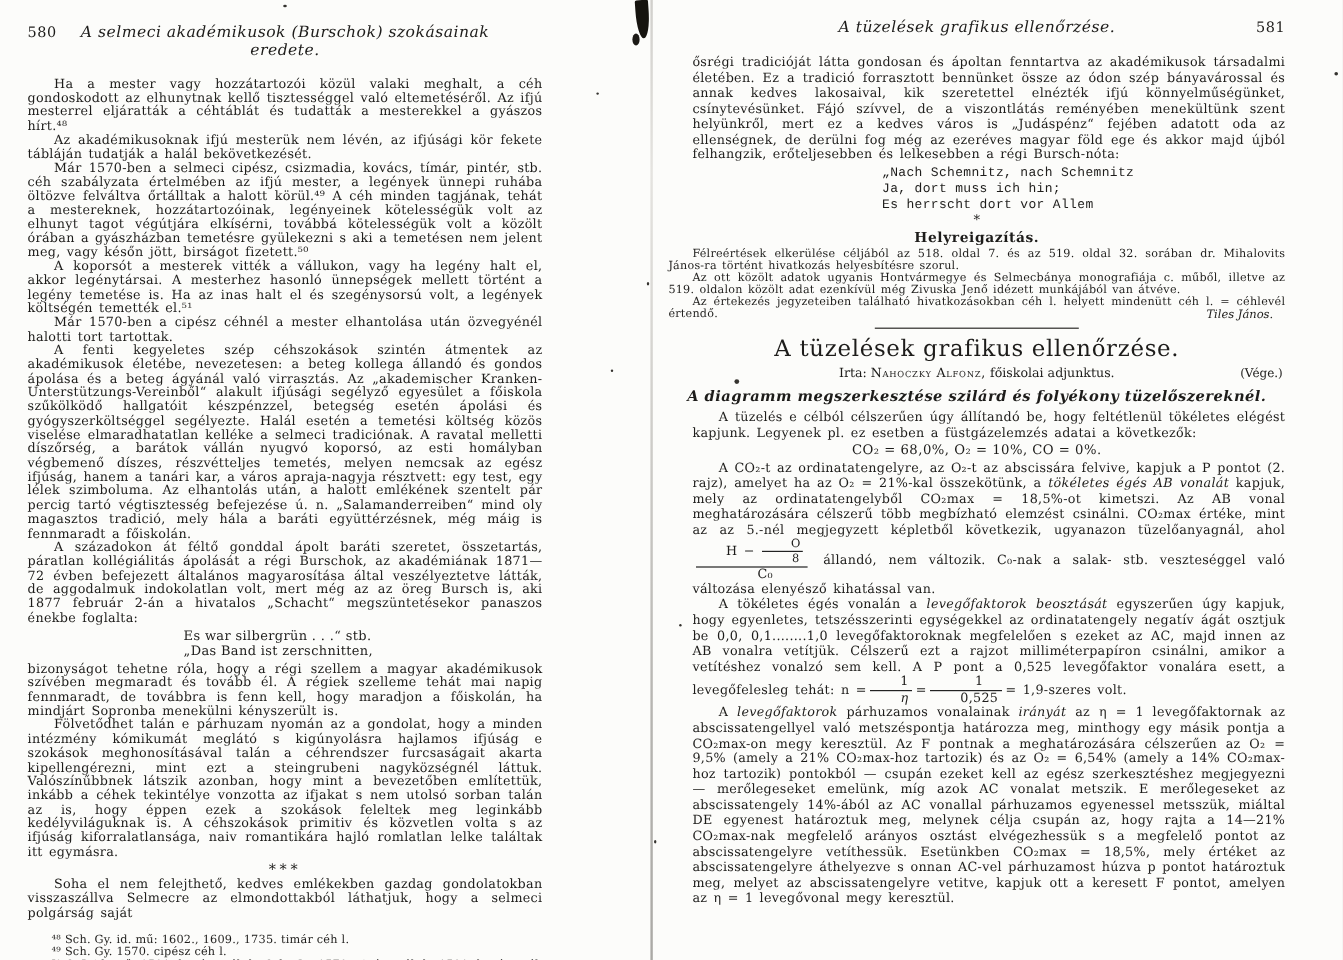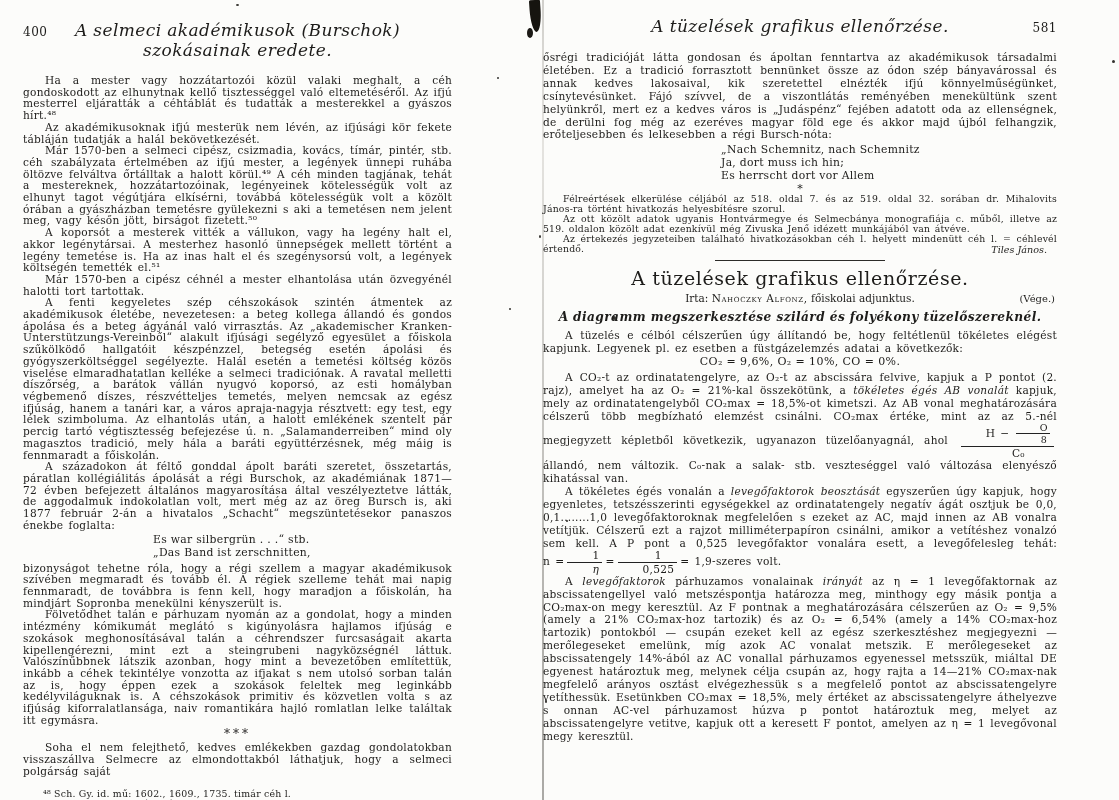--- a/index.html
+++ b/index.html
@@ -9,32 +9,32 @@
   .fold{position:absolute;left:542px;top:0;width:2px;height:800px;
         background:linear-gradient(180deg,#b9b7b2 0%,#d8d6d1 18%,#b5b3ae 45%,#8f8d88 75%,#7e7c77 100%);
         opacity:.65;}
   .blob{position:absolute;left:530px;top:0;width:11px;height:32px;background:#16140f;
         border-radius:2px 2px 70% 70%/2px 2px 100% 100%;transform:rotate(-4deg);}
   .blob2{position:absolute;left:527px;top:28px;width:6px;height:10px;background:#1c1a16;border-radius:50%;}
   .speck{position:absolute;background:#35332f;border-radius:50%;}
   
   .page{position:absolute;top:20px;}
   .page.left{left:23px;width:429px;}
-  .page.right{left:543px;top:16px;width:514px;}
+  .page.right{left:557px;top:16px;width:514px;}
   .runhead{display:flex;align-items:baseline;margin-bottom:15px;}
   .pageno{width:40px;font-size:12px;letter-spacing:.5px;}
-  .runtitle{flex:1;text-align:center;font-style:italic;font-size:17px;letter-spacing:.4px;}
+  .runtitle{flex:1;text-align:center;font-style:italic;font-size:13px;letter-spacing:.4px;}
   .page.right .pageno{text-align:right;}
   
   p.body{margin:0;font-size:10.6px;line-height:11.7px;text-align:justify;
          letter-spacing:.25px;word-spacing:1.6px;}
-  .page.right p.body{line-height:12.9px;}
+  .page.right p.body{line-height:12.9px;margin-left:20px;}
   p.body.ind{text-indent:22px;}
   .verse{font-size:10.8px;line-height:12.6px;margin:3px 0 3px 130px;letter-spacing:.3px;}
-  .page.right .verse{margin:3px 0 2px 178px;}
+  .page.right .verse{margin:3px 0 2px 178px;font-family:Liberation Mono, monospace;}
   .star{text-align:center;font-size:11px;line-height:9px;margin:1px 0;}
   .asterism{text-align:center;font-size:12px;letter-spacing:3px;line-height:13px;margin:2px 0 1px;}
   
   h3.corr{margin:3px 0 2px;font-size:11.5px;text-align:center;letter-spacing:.5px;}
   p.small{margin:0;font-size:9.3px;line-height:9.9px;text-align:justify;letter-spacing:.2px;word-spacing:1.2px;}
   p.small.ind{text-indent:20px;}
   .sigrow{font-size:9.6px;font-style:italic;text-align:right;margin-top:-9.9px;padding-right:10px;}
   .rule{width:170px;border-top:1.2px solid #2c2b28;margin:5px auto 6px;}
   
   h1.title{margin:0 0 3px;font-size:19px;font-weight:normal;text-align:center;letter-spacing:.6px;}
@@ -68,21 +68,21 @@
   <div class="speck" style="left:566px;top:520px;width:2px;height:2px;"></div>
   <div class="speck" style="left:539px;top:235px;width:2px;height:3px;"></div>
   <div class="speck" style="left:509px;top:308px;width:2px;height:2px;"></div>
   <div class="speck" style="left:497px;top:77px;width:2px;height:2px;"></div>
   <div class="speck" style="left:1112px;top:60px;width:3px;height:3px;"></div>
   <div class="speck" style="left:545px;top:700px;width:2px;height:3px;"></div>
   <div class="speck" style="left:236px;top:4px;width:3px;height:2px;"></div>
 
   <section class="page left">
     <header class="runhead">
-      <span class="pageno">400</span>
+      <span class="pageno">580</span>
       <span class="runtitle">A selmeci akadémikusok (Burschok) szokásainak eredete.</span>
       <span class="pageno"></span>
     </header>
 
     <p class="body ind">Ha a mester vagy hozzátartozói közül valaki meghalt, a céh gondoskodott az elhunytnak kellő tisztességgel való eltemetéséről. Az ifjú mesterrel eljáratták a céhtáblát és tudatták a mesterekkel a gyászos hírt.⁴⁸</p>
     <p class="body ind">Az akadémikusoknak ifjú mesterük nem lévén, az ifjúsági kör fekete tábláján tudatják a halál bekövetkezését.</p>
     <p class="body ind">Már 1570-ben a selmeci cipész, csizmadia, kovács, tímár, pintér, stb. céh szabályzata értelmében az ifjú mester, a legények ünnepi ruhába öltözve felváltva őrtálltak a halott körül.⁴⁹ A céh minden tagjának, tehát a mestereknek, hozzátartozóinak, legényeinek kötelességük volt az elhunyt tagot végútjára elkísérni, továbbá kötelességük volt a közölt órában a gyászházban temetésre gyülekezni s aki a temetésen nem jelent meg, vagy későn jött, birságot fizetett.⁵⁰</p>
     <p class="body ind">A koporsót a mesterek vitték a vállukon, vagy ha legény halt el, akkor legénytársai. A mesterhez hasonló ünnepségek mellett történt a legény temetése is. Ha az inas halt el és szegénysorsú volt, a legények költségén temették el.⁵¹</p>
     <p class="body ind">Már 1570-ben a cipész céhnél a mester elhantolása után özvegyénél halotti tort tartottak.</p>
     <p class="body ind">A fenti kegyeletes szép céhszokások szintén átmentek az akadémikusok életébe, nevezetesen: a beteg kollega állandó és gondos ápolása és a beteg ágyánál való virrasztás. Az „akademischer Kranken- Unterstützungs-Vereinből“ alakult ifjúsági segélyző egyesület a főiskola szűkölködő hallgatóit készpénzzel, betegség esetén ápolási és gyógyszerköltséggel segélyezte. Halál esetén a temetési költség közös viselése elmaradhatatlan kelléke a selmeci tradiciónak. A ravatal melletti díszőrség, a barátok vállán nyugvó koporsó, az esti homályban végbemenő díszes, részvétteljes temetés, melyen nemcsak az egész ifjúság, hanem a tanári kar, a város apraja-nagyja résztvett: egy test, egy lélek szimboluma. Az elhantolás után, a halott emlékének szentelt pár percig tartó végtisztesség befejezése ú. n. „Salamanderreiben“ mind oly magasztos tradició, mely hála a baráti együttérzésnek, még máig is fennmaradt a főiskolán.</p>
@@ -118,40 +118,41 @@
     <p class="body">ősrégi tradicióját látta gondosan és ápoltan fenntartva az akadémikusok társadalmi életében. Ez a tradició forrasztott bennünket össze az ódon szép bányavárossal és annak kedves lakosaival, kik szeretettel elnézték ifjú könnyelműségünket, csínytevésünket. Fájó szívvel, de a viszontlátás reményében menekültünk szent helyünkről, mert ez a kedves város is „Judáspénz“ fejében adatott oda az ellenségnek, de derülni fog még az ezeréves magyar föld ege és akkor majd újból felhangzik, erőteljesebben és lelkesebben a régi Bursch-nóta:</p>
 
     <div class="verse">
       <div>„Nach Schemnitz, nach Schemnitz</div>
       <div>Ja, dort muss ich hin;</div>
       <div>Es herrscht dort vor Allem</div>
     </div>
 
     <div class="star">*</div>
 
+    <h3 class="corr">Helyreigazítás.</h3>
     <p class="small ind">Félreértések elkerülése céljából az 518. oldal 7. és az 519. oldal 32. sorában dr. Mihalovits János-ra történt hivatkozás helyesbítésre szorul.</p>
     <p class="small ind">Az ott közölt adatok ugyanis Hontvármegye és Selmecbánya monografiája c. műből, illetve az 519. oldalon közölt adat ezenkívül még Zivuska Jenő idézett munkájából van átvéve.</p>
     <p class="small ind">Az értekezés jegyzeteiben található hivatkozásokban céh l. helyett mindenütt céh l. = céhlevél értendő.</p>
     <div class="sigrow">Tiles János.</div>
 
     <div class="rule"></div>
 
     <h1 class="title">A tüzelések grafikus ellenőrzése.</h1>
     <div class="byline">
       <span>Irta:</span>
       <span class="sc">Nahoczky Alfonz,</span>
       <span>főiskolai adjunktus.</span>
       <span class="vege">(Vége.)</span>
     </div>
 
     <h2 class="subhead">A diagramm megszerkesztése szilárd és folyékony tüzelőszereknél.</h2>
 
     <p class="body ind">A tüzelés e célból célszerűen úgy állítandó be, hogy feltétlenül tökéletes elégést kapjunk. Legyenek pl. ez esetben a füstgázelemzés adatai a következők:</p>
 
-    <div class="formula">CO₂ = 9,6%,  O₂ = 10%,  CO = 0%.</div>
+    <div class="formula">CO₂ = 68,0%,  O₂ = 10%,  CO = 0%.</div>
 
     <p class="body ind">
       <span><span>A CO₂-t az ordinatatengelyre, az O₂-t az abscissára felvive, kapjuk a P pontot (2. rajz), amelyet ha az O₂ = 21%-kal összekötünk, a </span><span class="it">tökéletes égés AB vonalát</span><span> kapjuk, mely az ordinatatengelyből CO₂max = 18,5%-ot kimetszi. Az AB vonal meghatározására célszerű több megbízható elemzést csinálni. CO₂max értéke, mint az az 5.-nél megjegyzett képletből következik, ugyanazon tüzelőanyagnál, ahol </span></span><span class="frac"><span class="top"><span>H −</span> <span class="frac mini"><span class="top">O</span><span class="bot">8</span></span></span><span class="bot">C₀</span></span><span><span> állandó, nem változik. C₀-nak a salak- stb. veszteséggel való változása elenyésző kihatással van.</span></span>
     </p>
 
     <p class="body ind">
       <span><span>A tökéletes égés vonalán a </span><span class="it">levegőfaktorok beosztását</span><span> egyszerűen úgy kapjuk, hogy egyenletes, tetszésszerinti egységekkel az ordinatatengely negatív ágát osztjuk be 0,0, 0,1........1,0 levegőfaktoroknak megfelelően s ezeket az AC, majd innen az AB vonalra vetítjük. Célszerű ezt a rajzot milliméterpapíron csinálni, amikor a vetítéshez vonalzó sem kell. A P pont a 0,525 levegőfaktor vonalára esett, a levegőfelesleg tehát: </span></span><span class="eq"><span>n =</span><span class="frac"><span class="top">1</span><span class="bot it">η</span></span><span>=</span><span class="frac"><span class="top">1</span><span class="bot">0,525</span></span><span>= 1,9-szeres volt.</span></span>
     </p>
 
     <p class="body ind">

